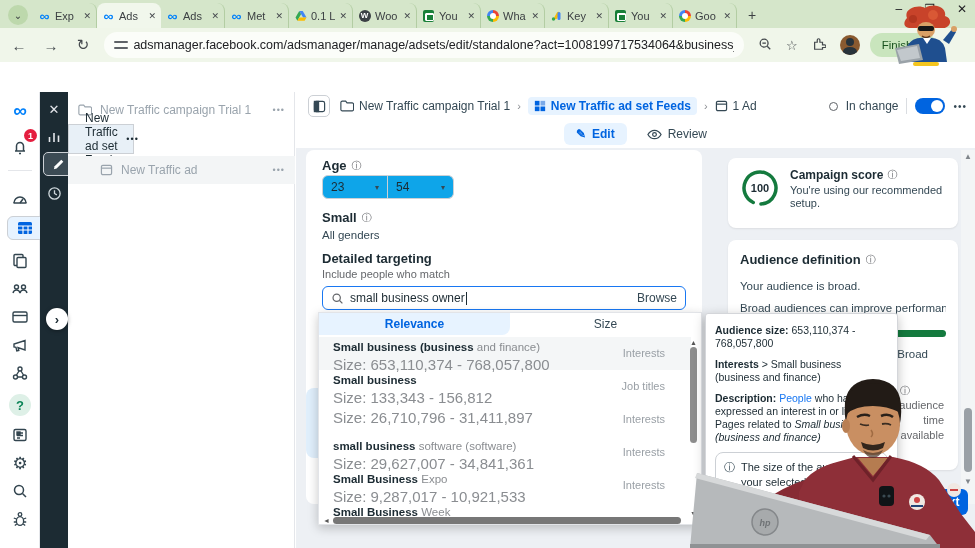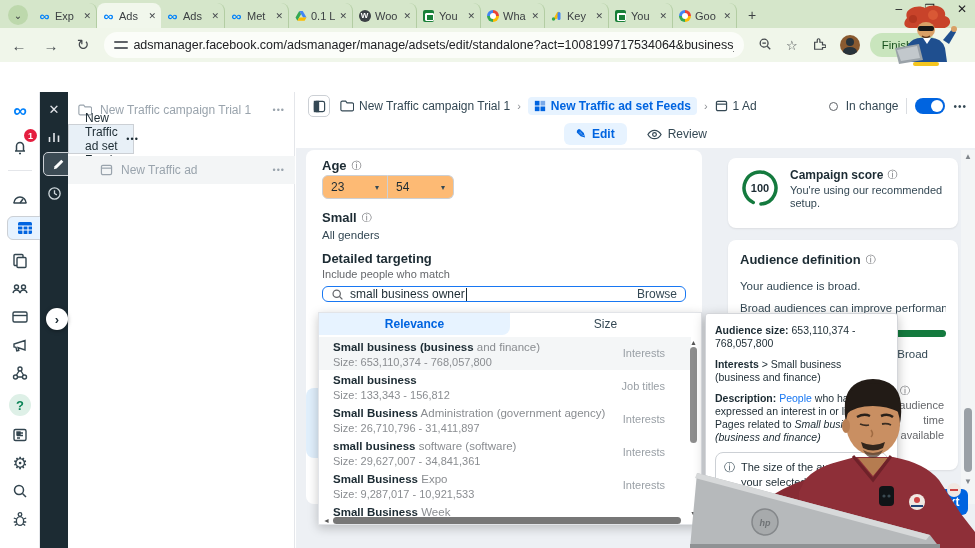--- a/index.html
+++ b/index.html
@@ -82,41 +82,41 @@
   .subheader { position:absolute; left:296px; top:28px; width:679px; height:28px; background:#fff; display:flex; align-items:center; justify-content:center; gap:20px; }
   .edit-chip { display:flex; align-items:center; gap:6px; background:#e7f3ff; color:#0064e0; font-size:12px; font-weight:bold; border-radius:6px; padding:4px 12px; }
   .review-lnk { display:flex; align-items:center; gap:6px; color:#344854; font-size:12px; }
 
   .content-bg { position:absolute; left:296px; top:56px; width:679px; height:400px; background:#edf0f4; }
 
   .form-card { position:absolute; left:306px; top:58px; width:396px; height:354px; background:#fff; border-radius:8px; }
   .flabel { font-size:13px; font-weight:bold; color:#1c2b33; display:flex; align-items:center; gap:5px; }
   .info-g { color:#65676b; font-size:10px; font-weight:normal; }
   .selgroup { position:absolute; left:16px; top:25px; display:flex; }
-  .sel { width:66px; height:24px; border:1px solid #ccd0d5; display:flex; align-items:center; justify-content:space-between; padding:0 8px; font-size:12px; color:#1c2b33; background:#fdba74; }
+  .sel { width:66px; height:24px; border:1px solid #ccd0d5; display:flex; align-items:center; justify-content:space-between; padding:0 8px; font-size:12px; color:#1c2b33; background:#0ea5e9; }
   .sel:first-child { border-radius:6px 0 0 6px; }
   .sel:last-child { border-radius:0 6px 6px 0; border-left:none;text-align:center; }
   .sel .car { font-size:8px; color:#344854; }
   .muted-sm { font-size:11px; color:#65676b; }
-  .search-box { position:absolute; left:16px; top:136px; width:364px; height:16px; border:1.5px solid #1877f2; border-radius:6px; background:#fff; display:flex; align-items:center; padding:0 8px; gap:6px; }
+  .search-box { position:absolute; left:16px; top:136px; width:364px; height:24px; border:1.5px solid #1877f2; border-radius:6px; background:#fff; display:flex; align-items:center; padding:0 8px; gap:6px; }
   .search-box .stext { font-size:12px; color:#1c2b33; flex:1; display:flex; align-items:center; }
   .caret { width:1px; height:13px; background:#1c2b33; margin-left:1px; }
   .browse { font-size:12px; color:#344854; }
   .blue-sliver { position:absolute; left:0; top:238px; width:13px; height:70px; background:#e0effc; border-radius:8px 0 0 8px; }
 
   .dropdown { position:absolute; left:318px; top:220px; width:384px; height:213px; background:#fff; border:1px solid #e2e4e8; box-shadow:0 3px 10px rgba(0,0,0,.22); z-index:30; }
   .dd-tabs { display:flex; height:22px;justify-content:center; }
   .dd-tab { flex:1; display:flex; align-items:center; justify-content:center; font-size:12px; }
   .dd-tab.on { background:#e7f3ff; color:#0064e0; font-weight:bold; border-radius:0 0 8px 0; }
   .dd-tab.off { color:#344854; }
   .dd-item { position:absolute; left:0; width:372px; height:33px; padding:4px 0 0 14px; }
   .dd-item.hov { background:#f4f6f7; }
   .dd-t { font-size:11.5px; line-height:13px; white-space:nowrap; overflow:hidden; }
   .dd-t b { color:#1c2b33; } .dd-t span { color:#8a8d91; }
-  .dd-s { font-size:11px; color:#8a8d91; margin-top:2px; }
+  .dd-s { font-size:15px; color:#8a8d91; margin-top:2px; }
   .dd-cat { position:absolute; right:26px; top:10px; font-size:11px; color:#9aa0a6; }
   .vscroll { position:absolute; right:3px; top:26px; width:9px; height:178px; }
   .vthumb { position:absolute; left:1px; top:8px; width:7px; height:96px; background:#8d8d8d; border-radius:4px; }
   .sarrow { position:absolute; font-size:7px; color:#555; }
   .hscroll { position:absolute; left:4px; top:203px; width:376px; height:9px; }
   .hthumb { position:absolute; left:10px; top:1px; width:348px; height:7px; background:#777; border-radius:4px; }
 
   .card { background:#fff; border-radius:8px; box-shadow:0 1px 2px rgba(0,0,0,.08); }
   .score-card { position:absolute; left:728px; top:66px; width:230px; height:70px; padding:10px 12px; display:flex; gap:10px; }
   .ring-wrap { width:40px; height:40px; position:relative; flex:none; }
@@ -537,21 +537,20 @@
       <div class="dd-t"><b>Small business (business</b><span> and finance)</span></div>
       <div class="dd-s">Size: 653,110,374 - 768,057,800</div>
       <div class="dd-cat">Interests</div>
     </div>
     <div class="dd-item" style="top:57px">
       <div class="dd-t"><b>Small business</b><span></span></div>
       <div class="dd-s">Size: 133,343 - 156,812</div>
       <div class="dd-cat">Job titles</div>
     </div>
     <div class="dd-item" style="top:90px">
-      <div class="dd-t"><b>Small Business</b><span> Administration (government agency)</span></div>
       <div class="dd-s">Size: 26,710,796 - 31,411,897</div>
       <div class="dd-cat">Interests</div>
     </div>
     <div class="dd-item" style="top:123px">
       <div class="dd-t"><b>small business</b><span> software (software)</span></div>
       <div class="dd-s">Size: 29,627,007 - 34,841,361</div>
       <div class="dd-cat">Interests</div>
     </div>
     <div class="dd-item" style="top:156px">
       <div class="dd-t"><b>Small Business</b><span> Expo</span></div>

